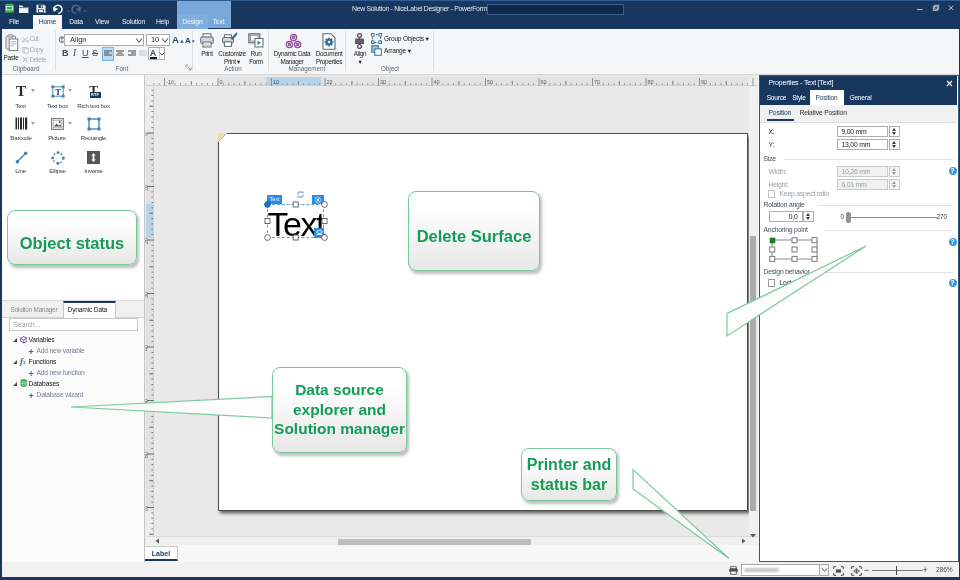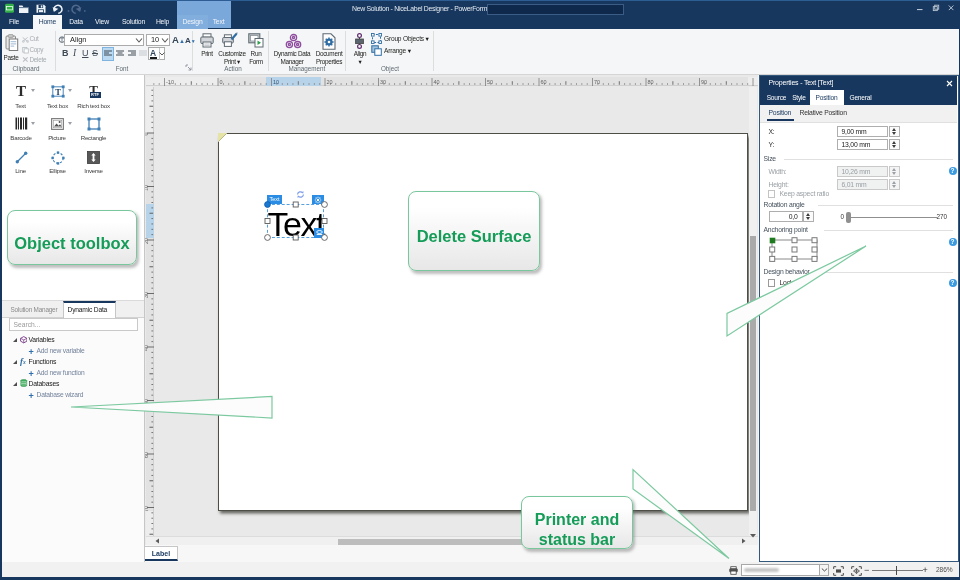--- a/index.html
+++ b/index.html
@@ -771,16 +771,17 @@
 <div class="abs" style="left:936px;top:566px;font-size:6.6px;letter-spacing:-0.1px;color:#4d4d4d;">286%</div>
 <div class="abs" id="navybottom"></div>
 <div class="abs" style="left:958.5px;top:15px;width:1.5px;height:562px;background:#17375e;"></div>
 <div class="abs" style="left:0;top:15px;width:1.5px;height:562px;background:#17375e;"></div>
 
 <svg class="abs" id="tails" width="960" height="580" viewBox="0 0 960 580">
   <polygon points="71,407 272,396.5 272,418" fill="#fcfcfc" stroke="#7cc9a0" stroke-width="1.2"></polygon>
   <polygon points="866,246 727,313.5 727,336" fill="#fcfcfc" stroke="#7cc9a0" stroke-width="1.2"></polygon>
   <polygon points="729,558.5 633,469.5 633,489" fill="#fcfcfc" stroke="#7cc9a0" stroke-width="1.2"></polygon>
 </svg>
-<div class="callout" style="left:7px;top:210px;width:130px;height:55px;font-size:16.5px;line-height:65px;">Object toolbox</div>
+<div class="callout" style="left:7px;top:210px;width:130px;height:55px;font-size:16.5px;line-height:65px;">Object status</div>
 <div class="callout" style="left:408px;top:191px;width:132px;height:80px;font-size:16.5px;line-height:88px;">Delete Surface</div>
-<div class="callout" style="left:521px;top:448px;width:112px;height:53px;font-size:16px;line-height:20px;padding-top:13px;margin-top:48px;">Printer and<br>status bar</div>
+<div class="callout" style="left:272px;top:367px;width:135px;height:86px;font-size:15.5px;line-height:19.5px;padding-top:12px;">Data source<br>explorer and<br>Solution manager</div>
+<div class="callout" style="left:521px;top:448px;width:96px;height:53px;font-size:16px;line-height:20px;padding-top:6px;">Printer and<br>status bar</div>
 </div>
 
 </body></html>

